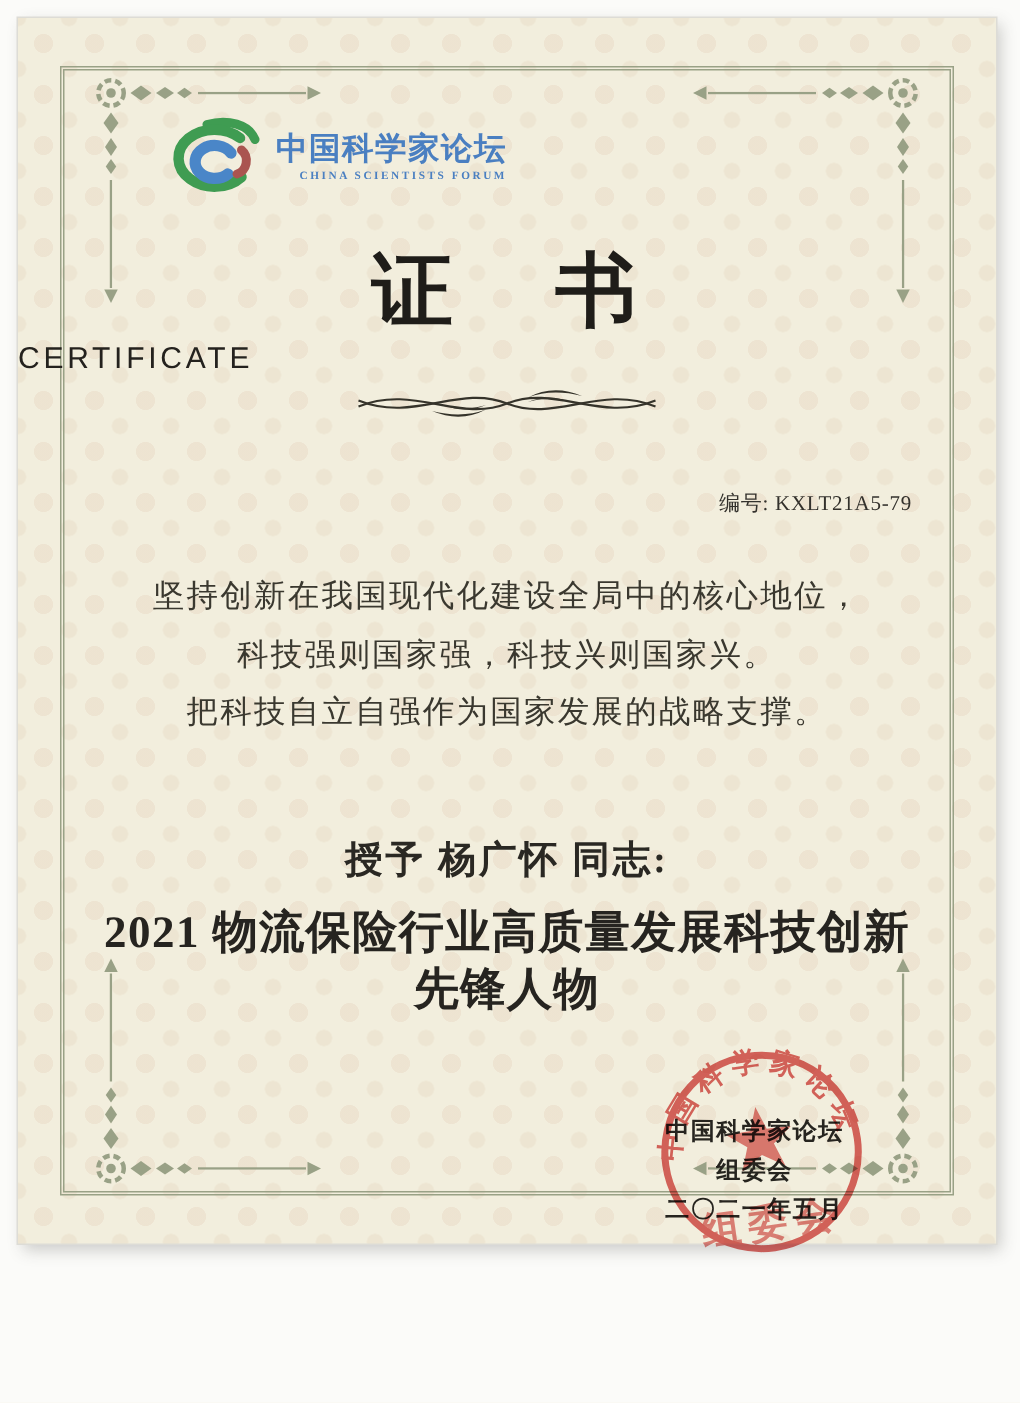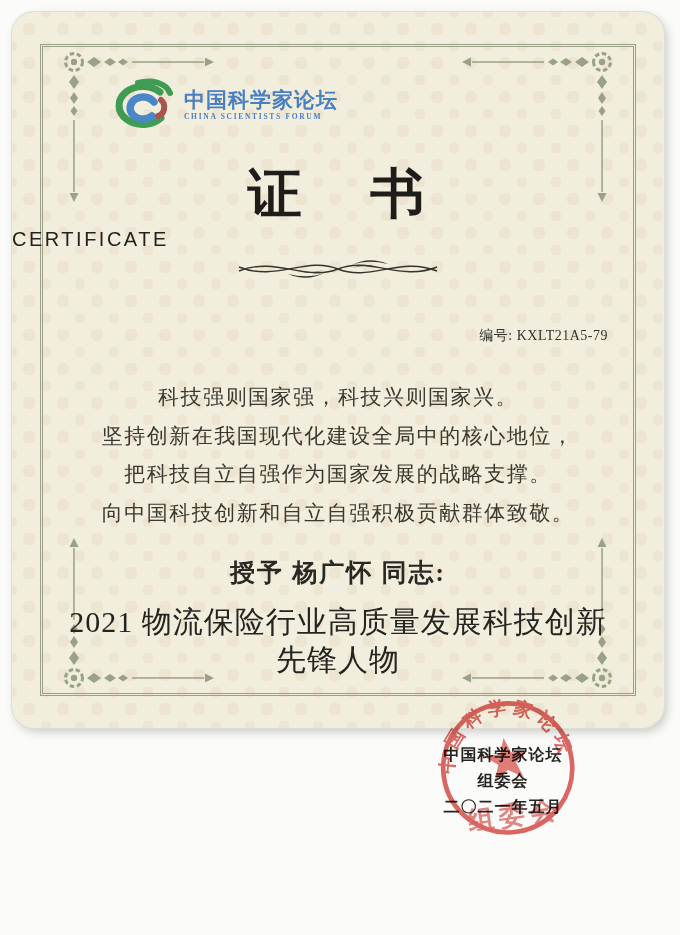--- a/index.html
+++ b/index.html
@@ -3,47 +3,46 @@
 <meta charset="utf-8">
 <style>
   html,body{margin:0;padding:0;}
   body{
     width:680px;height:935px;position:relative;
     background:#fbfbf9;
     font-family:"Liberation Serif", serif;
     overflow:hidden;
   }
   .paper{
-    position:absolute;left:12px;top:12px;width:652px;height:716px;
+    position:absolute;left:12px;top:12px;width:652px;height:817px;
     background:
       radial-gradient(rgba(214,172,150,0.16) 26%, rgba(0,0,0,0) 27%) 0 0/34px 34px,
       radial-gradient(rgba(205,172,140,0.14) 22%, rgba(0,0,0,0) 23%) 17px 17px/34px 34px,
       #f2eedd;
     box-shadow:0 0 0 1px #dddcd6, 3px 4px 10px rgba(60,60,55,.25);
-    border-radius:22px;
   }
   .frame{
     position:absolute;inset:32px 28px;
     border:3px double #99a186;
   }
   .corner{position:absolute;width:170px;height:170px;pointer-events:none;}
   .c-tl{left:46px;top:34px;}
   .c-tr{right:46px;top:34px;transform:scaleX(-1);}
   .c-bl{left:46px;bottom:34px;transform:scaleY(-1);}
   .c-br{right:46px;bottom:34px;transform:scale(-1,-1);}
 
   .logo{position:absolute;left:92px;top:64px;display:flex;align-items:center;}
   .logo-text{margin-left:10px;}
   .logo-cn{
     font-family:"Liberation Sans", sans-serif;
     font-size:21px;font-weight:bold;color:#4a7fc1;letter-spacing:1px;line-height:24px;
   }
   .logo-en{
     font-family:"Liberation Serif", serif;
-    font-size:7.5px;font-weight:bold;color:#4a7fc1;letter-spacing:1.7px;margin-top:0;
+    font-size:7.5px;font-weight:bold;color:#4a7fc1;letter-spacing:1.7px;margin-top:0;text-align:right;
   }
 
   .title-cn{
     position:absolute;top:146px;left:0;width:100%;text-align:center;
     font-family:Liberation Mono, monospace;
     font-size:54px;font-weight:900;color:#1f1d19;
     letter-spacing:4px;word-spacing:28px;
   }
   .title-en{
     position:absolute;top:216px;left:0;width:100%;text-align:left;
@@ -62,21 +61,21 @@
     font-size:21px;line-height:38.5px;color:#3a382f;letter-spacing:1.5px;
   }
   .body-text p{margin:0;}
 
   .recipient{
     position:absolute;top:544px;left:0;width:100%;text-align:center;
     font-size:25px;font-weight:bold;color:#2a2823;letter-spacing:2px;
   }
   .award{
     position:absolute;top:591px;left:0;width:100%;text-align:center;
-    font-size:30px;font-weight:normal;line-height:38px;color:#262420;letter-spacing:1px;
+    font-size:30px;font-weight:bold;line-height:38px;color:#262420;letter-spacing:1px;
   }
 
   .issuer{
     position:absolute;left:391px;top:730px;width:200px;text-align:center;
     font-size:16px;font-weight:bold;color:#26241f;line-height:26px;letter-spacing:1px;
   }
   .seal{
     position:absolute;left:418px;top:680px;width:156px;height:156px;
     mix-blend-mode:multiply;opacity:.88;transform:rotate(-8deg);
   }
@@ -146,24 +145,23 @@
         <path d="M60 16 Q76 20 88 16 Q74 22 60 16 Z"></path>
         <path d="M152 10 Q132 5 116 11 Q133 2 152 10 Z"></path>
         <path d="M144 14 Q128 10 116 14 Q130 8 144 14 Z"></path>
       </g>
     </svg>
   </div>
 
   <div class="serial">编号: KXLT21A5-79</div>
 
   <div class="body-text">
+    <p>坚持创新在我国现代化建设全局中的核心地位，</p>
     <p>科技强则国家强，科技兴则国家兴。</p>
-    <p>坚持创新在我国现代化建设全局中的核心地位，</p>
     <p>把科技自立自强作为国家发展的战略支撑。</p>
-    <p>向中国科技创新和自立自强积极贡献群体致敬。</p>
   </div>
 
   <div class="recipient">授予 杨广怀 同志:</div>
 
   <div class="award">
     <div>2021 物流保险行业高质量发展科技创新</div>
     <div>先锋人物</div>
   </div>
 
   <div class="issuer">

